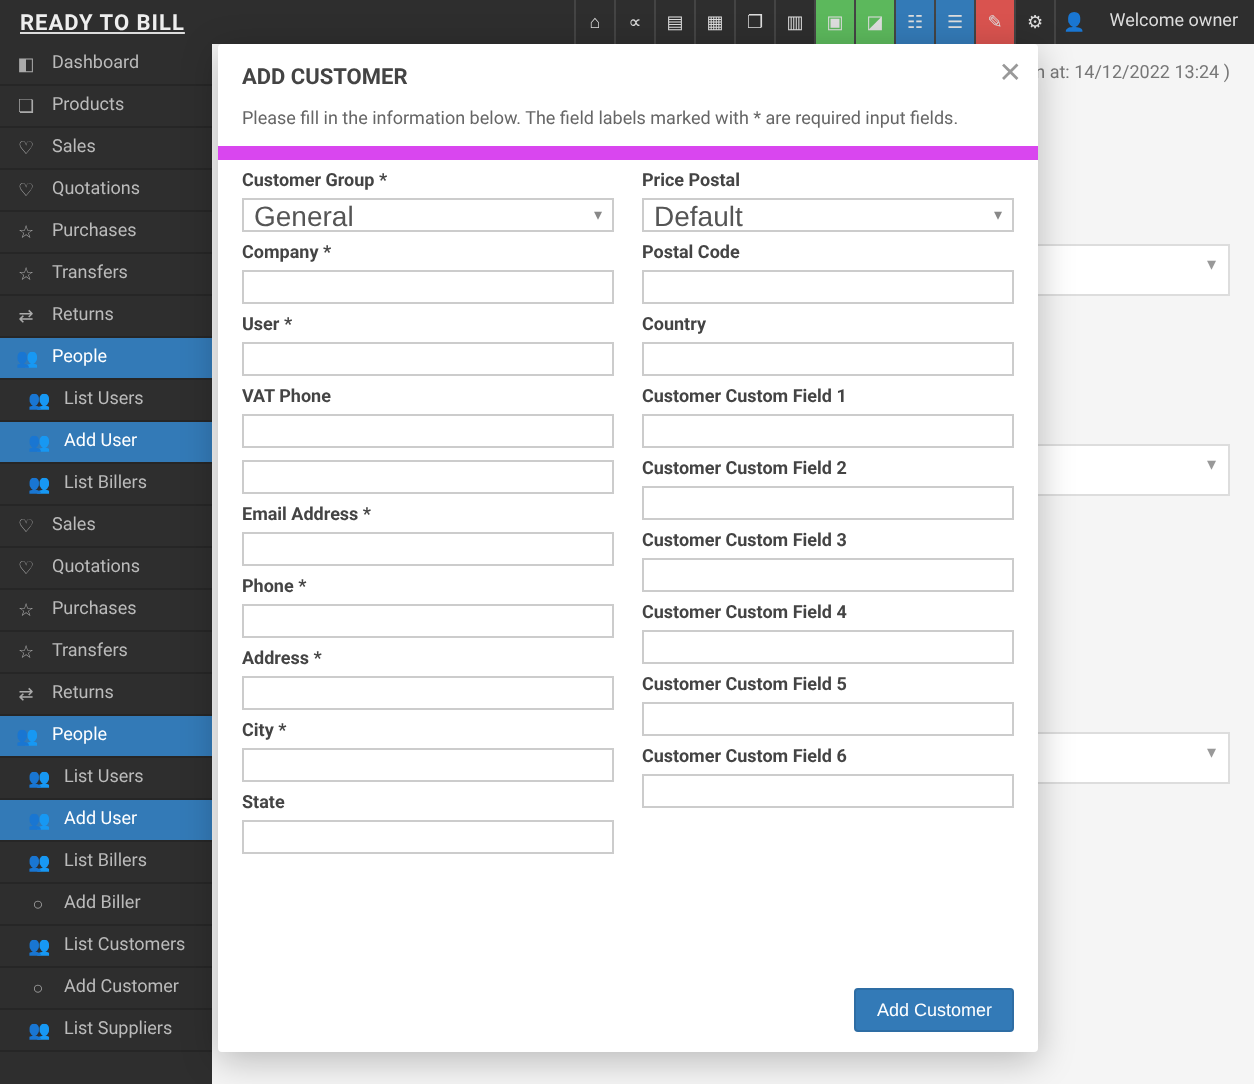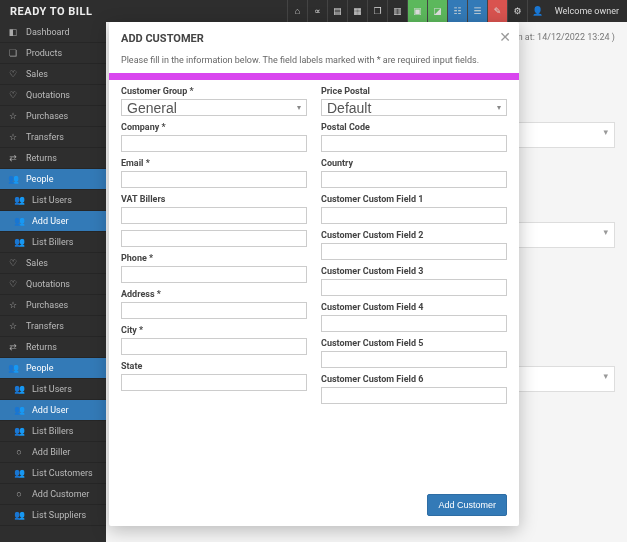--- a/index.html
+++ b/index.html
@@ -13,20 +13,21 @@
     font-size: 11px;
     color: #555;
   }
   .topbar {
     background: #2e2e2e;
     height: 22px;
     display: flex;
     align-items: center;
     color: #ddd;
     position: relative;
+    text-decoration: underline;
   }
   .topbar .brand {
     font-weight: 700;
     font-size: 11px;
     padding-left: 10px;
     letter-spacing: 0.5px;
     color: #eee;
   }
   .topbar .tb-icons {
     position: absolute;
@@ -367,28 +368,32 @@
           <select>
             <option>General</option>
           </select>
         </div>
       </div>
       <div class="fg">
         <label>Company *</label>
         <input type="text" style="">
       </div>
       <div class="fg">
-        <label>Email *</label>
-        <input type="text" style="">
-      </div>
-      <div class="fg">
-        <label>VAT Billers</label>
-        <input type="text" style="">
-      </div>
-      <div class="fg">
+        <label>User *</label>
+        <input type="text" style="">
+      </div>
+      <div class="fg">
+        <label>VAT Phone</label>
+        <input type="text" style="">
+      </div>
+      <div class="fg">
+        <input type="text" style="">
+      </div>
+      <div class="fg">
+        <label>Email Address *</label>
         <input type="text" style="">
       </div>
       <div class="fg">
         <label>Phone *</label>
         <input type="text" style="">
       </div>
       <div class="fg">
         <label>Address *</label>
         <input type="text" style="">
       </div>

